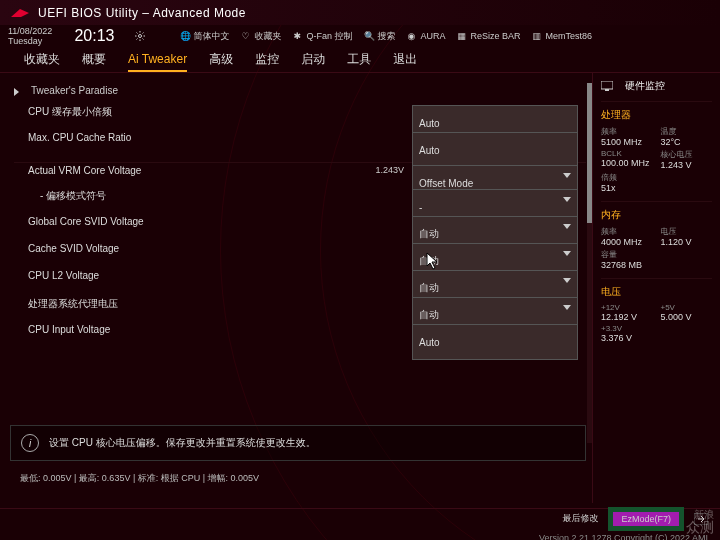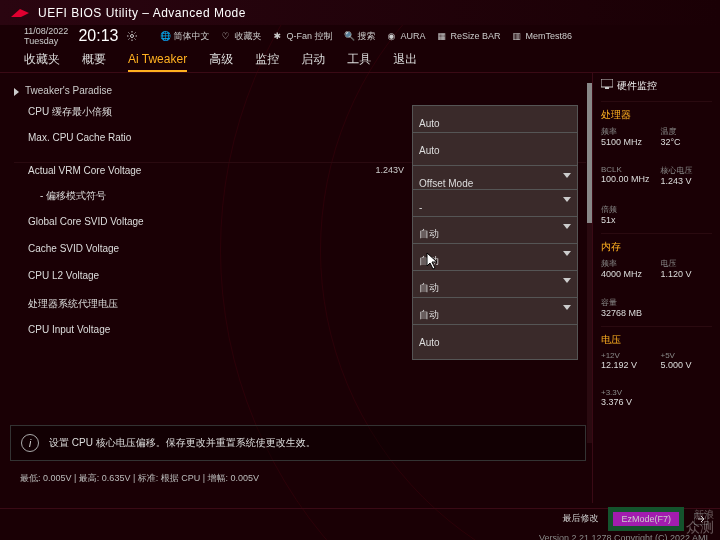--- a/index.html
+++ b/index.html
@@ -1,53 +1,53 @@
 <!DOCTYPE html>
 <html><head>
 <meta charset="utf-8">
 <style>
 *{margin:0;padding:0;box-sizing:border-box;font-family:Arial,"Microsoft YaHei",sans-serif}
 body{width:720px;height:540px;background:#1a0005;color:#ddd;overflow:hidden;position:relative;font-size:10px}
 .bg-arc{position:absolute;width:900px;height:900px;border:1px solid rgba(255,0,50,0.08);border-radius:50%;right:-400px;top:-200px;pointer-events:none}
 .header{height:25px;display:flex;align-items:center;padding:0 10px;background:linear-gradient(90deg,#2a0510,#1a0005);position:relative;z-index:2}
 .rog-logo{width:20px;height:14px;margin-right:8px}
 .header-title{font-size:12px;color:#fff;letter-spacing:0.5px}
-.topbar{height:22px;display:flex;align-items:center;padding:0 24px;gap:4px;font-size:9px;color:#ccc;position:relative;z-index:2}
+.topbar{height:22px;display:flex;align-items:center;padding:0 8px;gap:16px;font-size:9px;color:#ccc;position:relative;z-index:2}
 .datetime{margin-right:6px}
 .clock{font-size:16px;font-weight:normal;color:#fff;margin-right:4px}
 .gear{margin-right:10px}
 .quick{display:flex;align-items:center;gap:3px;margin-left:4px;padding:1px 4px;cursor:pointer}
 .qicon{width:10px;height:10px;display:inline-block}
 .tabs{height:26px;display:flex;align-items:center;gap:22px;padding:0 24px;border-bottom:1px solid #3a0a15;position:relative;z-index:2}
 .tab{font-size:12px;color:#ddd;cursor:pointer;padding:4px 0}
 .tab.active{color:#ffb020;border-bottom:2px solid #ffb020}
 .main{display:flex;height:430px;position:relative;z-index:2}
 .content{flex:1;padding:8px 6px 8px 14px;overflow:hidden;position:relative}
-.section-head{font-size:10px;color:#ccc;padding:4px 0 8px 0;display:flex;align-items:flex-end;gap:6px}
+.section-head{font-size:10px;color:#ccc;padding:4px 0 8px 0;display:flex;align-items:flex-end;gap:12px}
 .arrow-r{width:0;height:0;border-top:4px solid transparent;border-bottom:4px solid transparent;border-left:5px solid #ccc}
 .row{display:flex;align-items:flex-start;height:26px;padding:0 8px 0 8px;margin:1px 0}
 .row.hl{background:#b00020}
 .row.sep-above{border-top:1px solid #2a0a10;margin-top:4px;padding-top:2px}
 .label{flex:1;font-size:10px;color:#ddd;padding-left:6px}
 .label.indent1{padding-left:18px}
 .label.indent2{padding-left:30px}
 .readout{width:48px;font-size:9px;color:#ccc;text-align:right;padding-right:8px}
 .field{width:166px;height:36px;background:#3a2a2a;border:1px solid #555;display:flex;align-items:center;padding:0 6px;font-size:10px;color:#ddd;position:relative}
 .field.selected{background:#600018;border-color:#a00030}
 .field.dropdown::after{content:"";position:absolute;right:6px;top:7px;width:0;height:0;border-left:4px solid transparent;border-right:4px solid transparent;border-top:5px solid #ccc}
 .scrollbar{position:absolute;right:0;top:10px;width:5px;height:360px;background:#2a0a10}
 .scrollthumb{position:absolute;top:0;width:5px;height:140px;background:#888}
 .helpbox{position:absolute;bottom:42px;left:10px;right:6px;border:1px solid #333;padding:8px 10px;display:flex;align-items:center;gap:10px;background:rgba(0,0,0,0.3)}
 .info-icon{width:18px;height:18px;border:1.5px solid #aaa;border-radius:50%;display:flex;align-items:center;justify-content:center;font-size:10px;font-style:italic;color:#ddd}
 .rangebar{position:absolute;bottom:18px;left:20px;font-size:9px;color:#bbb}
 .sidebar{width:128px;border-left:1px solid #3a0a15;padding:6px 8px;font-size:9px}
-.sb-title{display:flex;gap:4px;color:#eee;font-size:10px;margin-bottom:6px}
+.sb-title{display:flex;align-items:center;gap:12px;color:#eee;font-size:10px;margin-bottom:6px}
 .sb-sec{color:#ffb020;font-size:10px;margin:8px 0 4px;border-top:1px solid #2a0a10;padding-top:6px}
 .sb-sec:first-of-type{border-top:none;padding-top:0}
-.sb-grid{display:grid;grid-template-columns:1fr 1fr;gap:18px 8px}
+.sb-grid{display:grid;grid-template-columns:1fr 1fr;gap:2px 8px}
 .sb-label{color:#888;font-size:8px}
 .sb-val{color:#ddd;font-size:9px}
 .footer{position:absolute;bottom:0;left:0;right:0;height:32px;border-top:1px solid #3a0a15;display:flex;flex-direction:column;justify-content:center;padding:0 12px;z-index:3}
 .footer-row{display:flex;align-items:center;justify-content:flex-end;gap:10px;font-size:9px;color:#ccc}
 .footer-btn{border:5px solid #14532d;padding:2px 8px;background:#a21caf;cursor:pointer}
 .version{text-align:right;font-size:9px;color:#888;margin-top:2px}
 .watermark{position:absolute;right:6px;bottom:6px;font-size:14px;color:rgba(255,255,255,0.35);z-index:5;text-align:right;line-height:1}
 .watermark .sina{font-size:10px}
 .cursor{position:absolute;left:426px;top:252px;z-index:10;pointer-events:none}
 </style>

